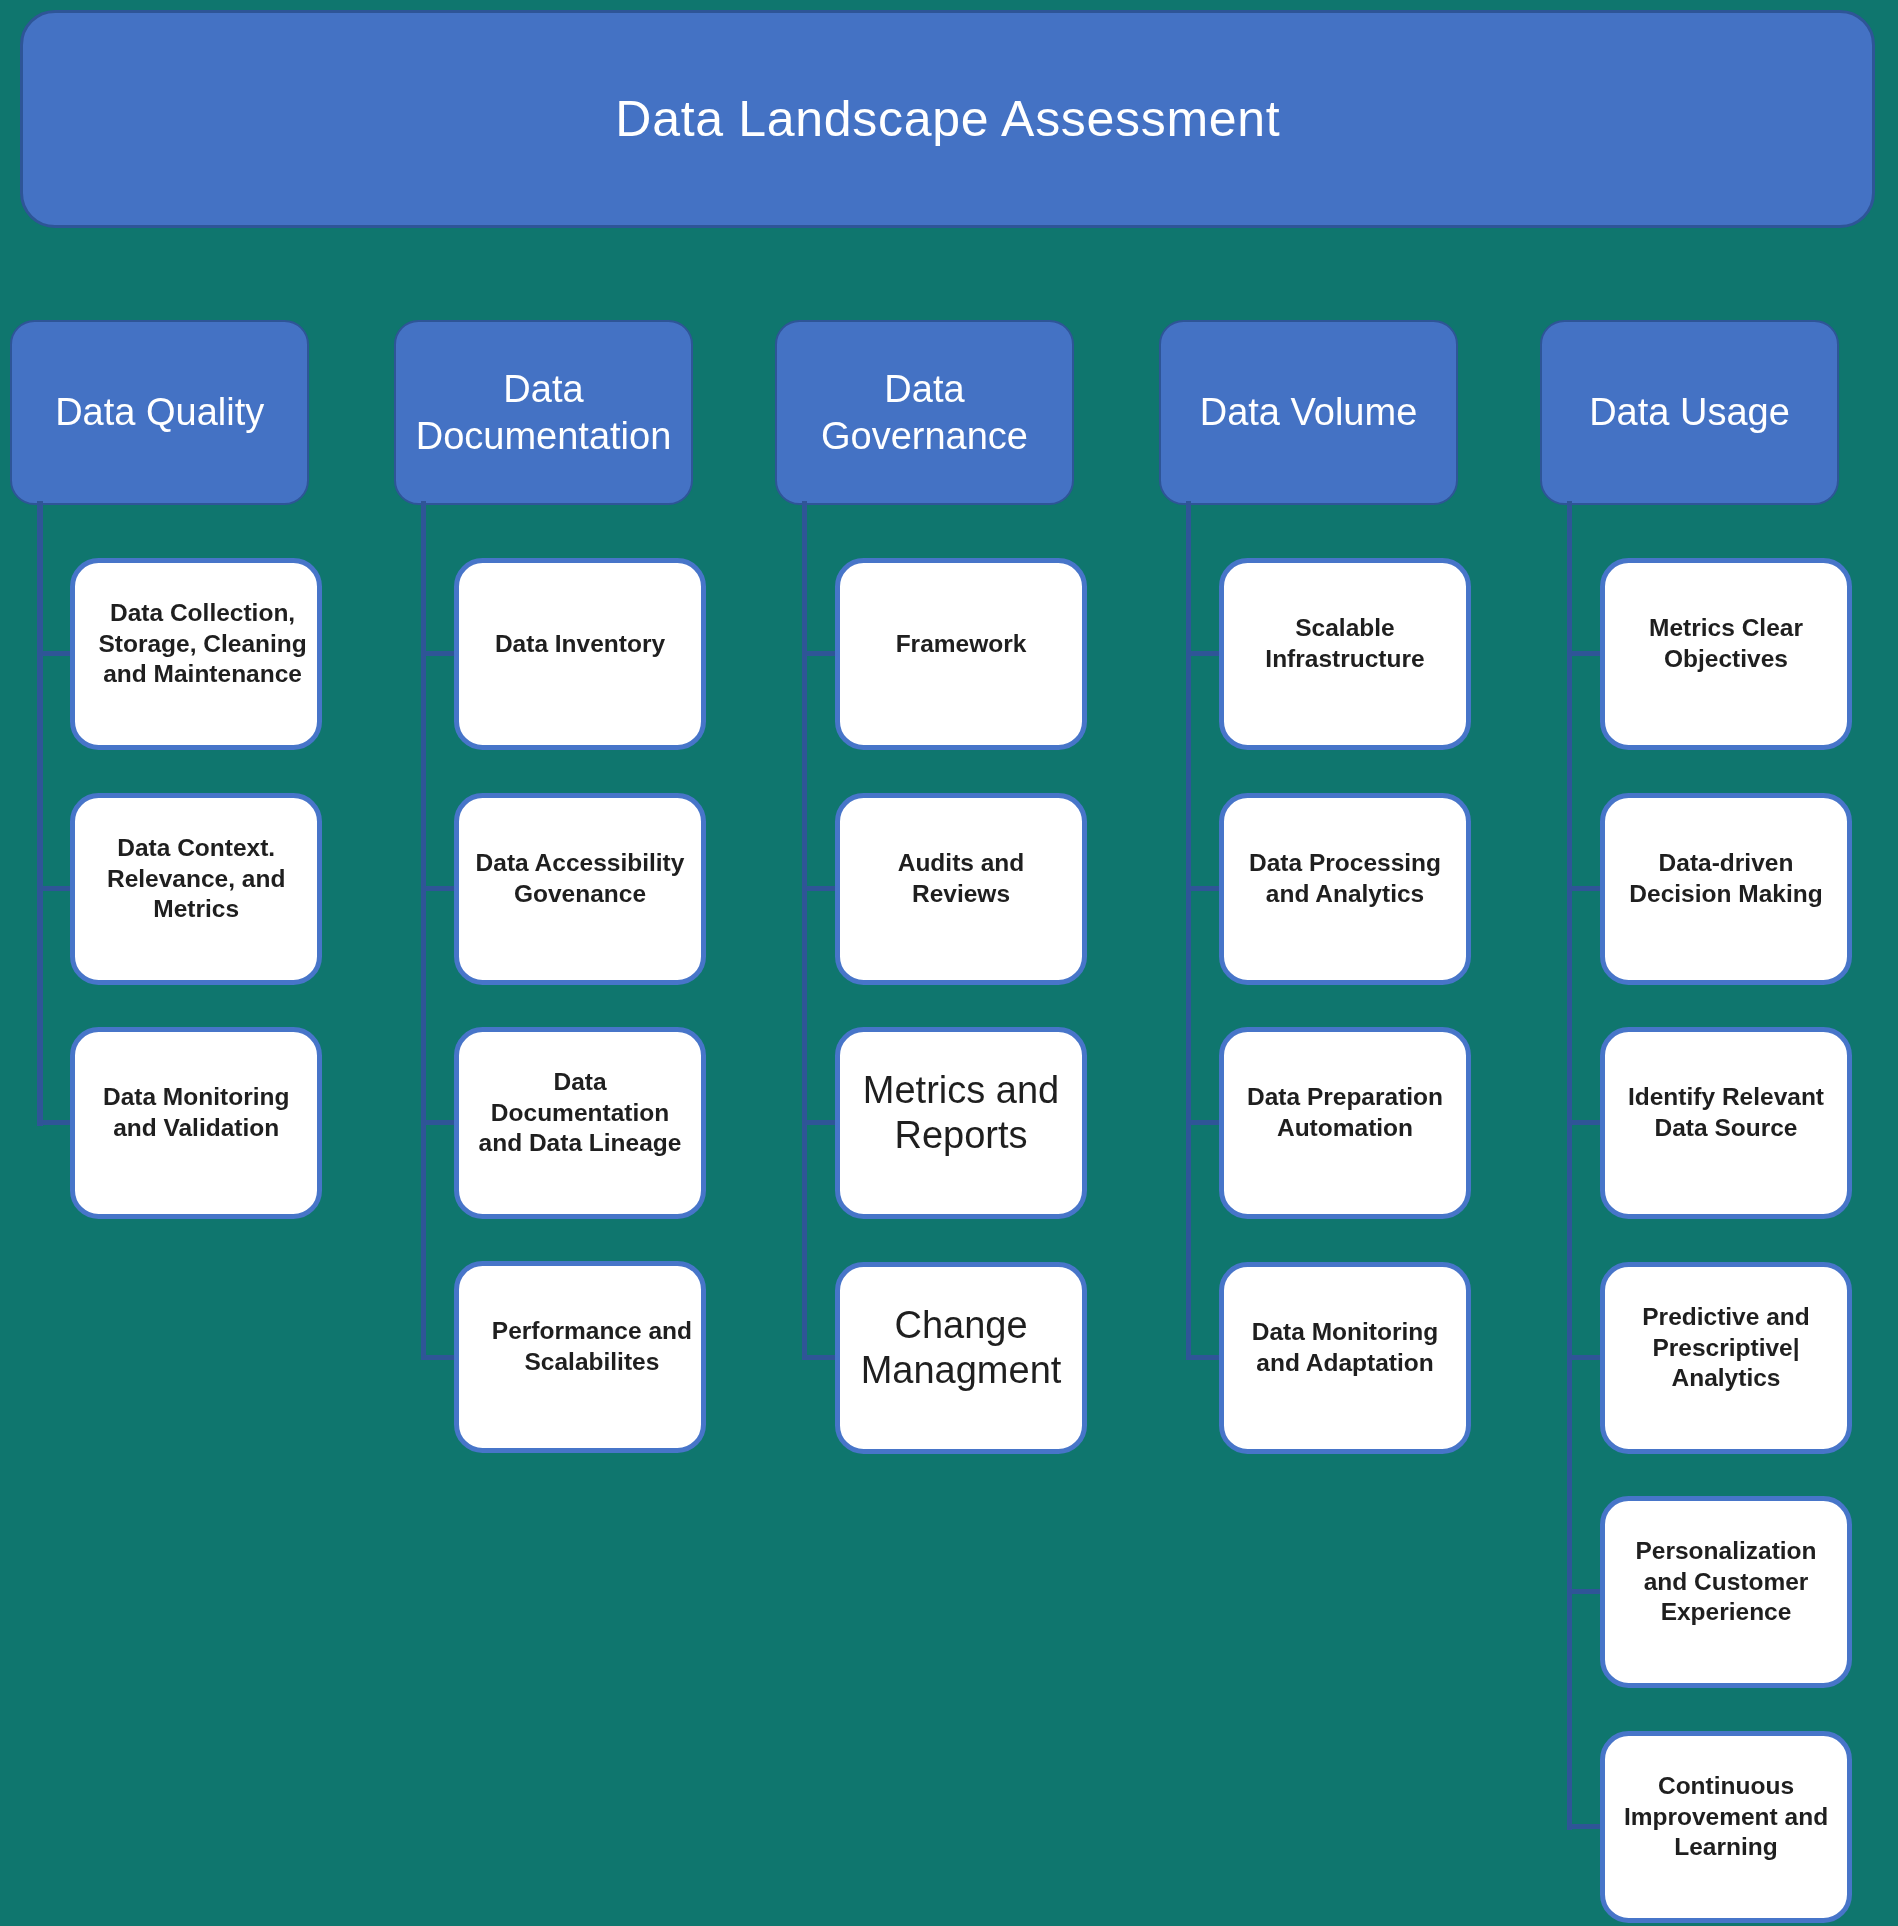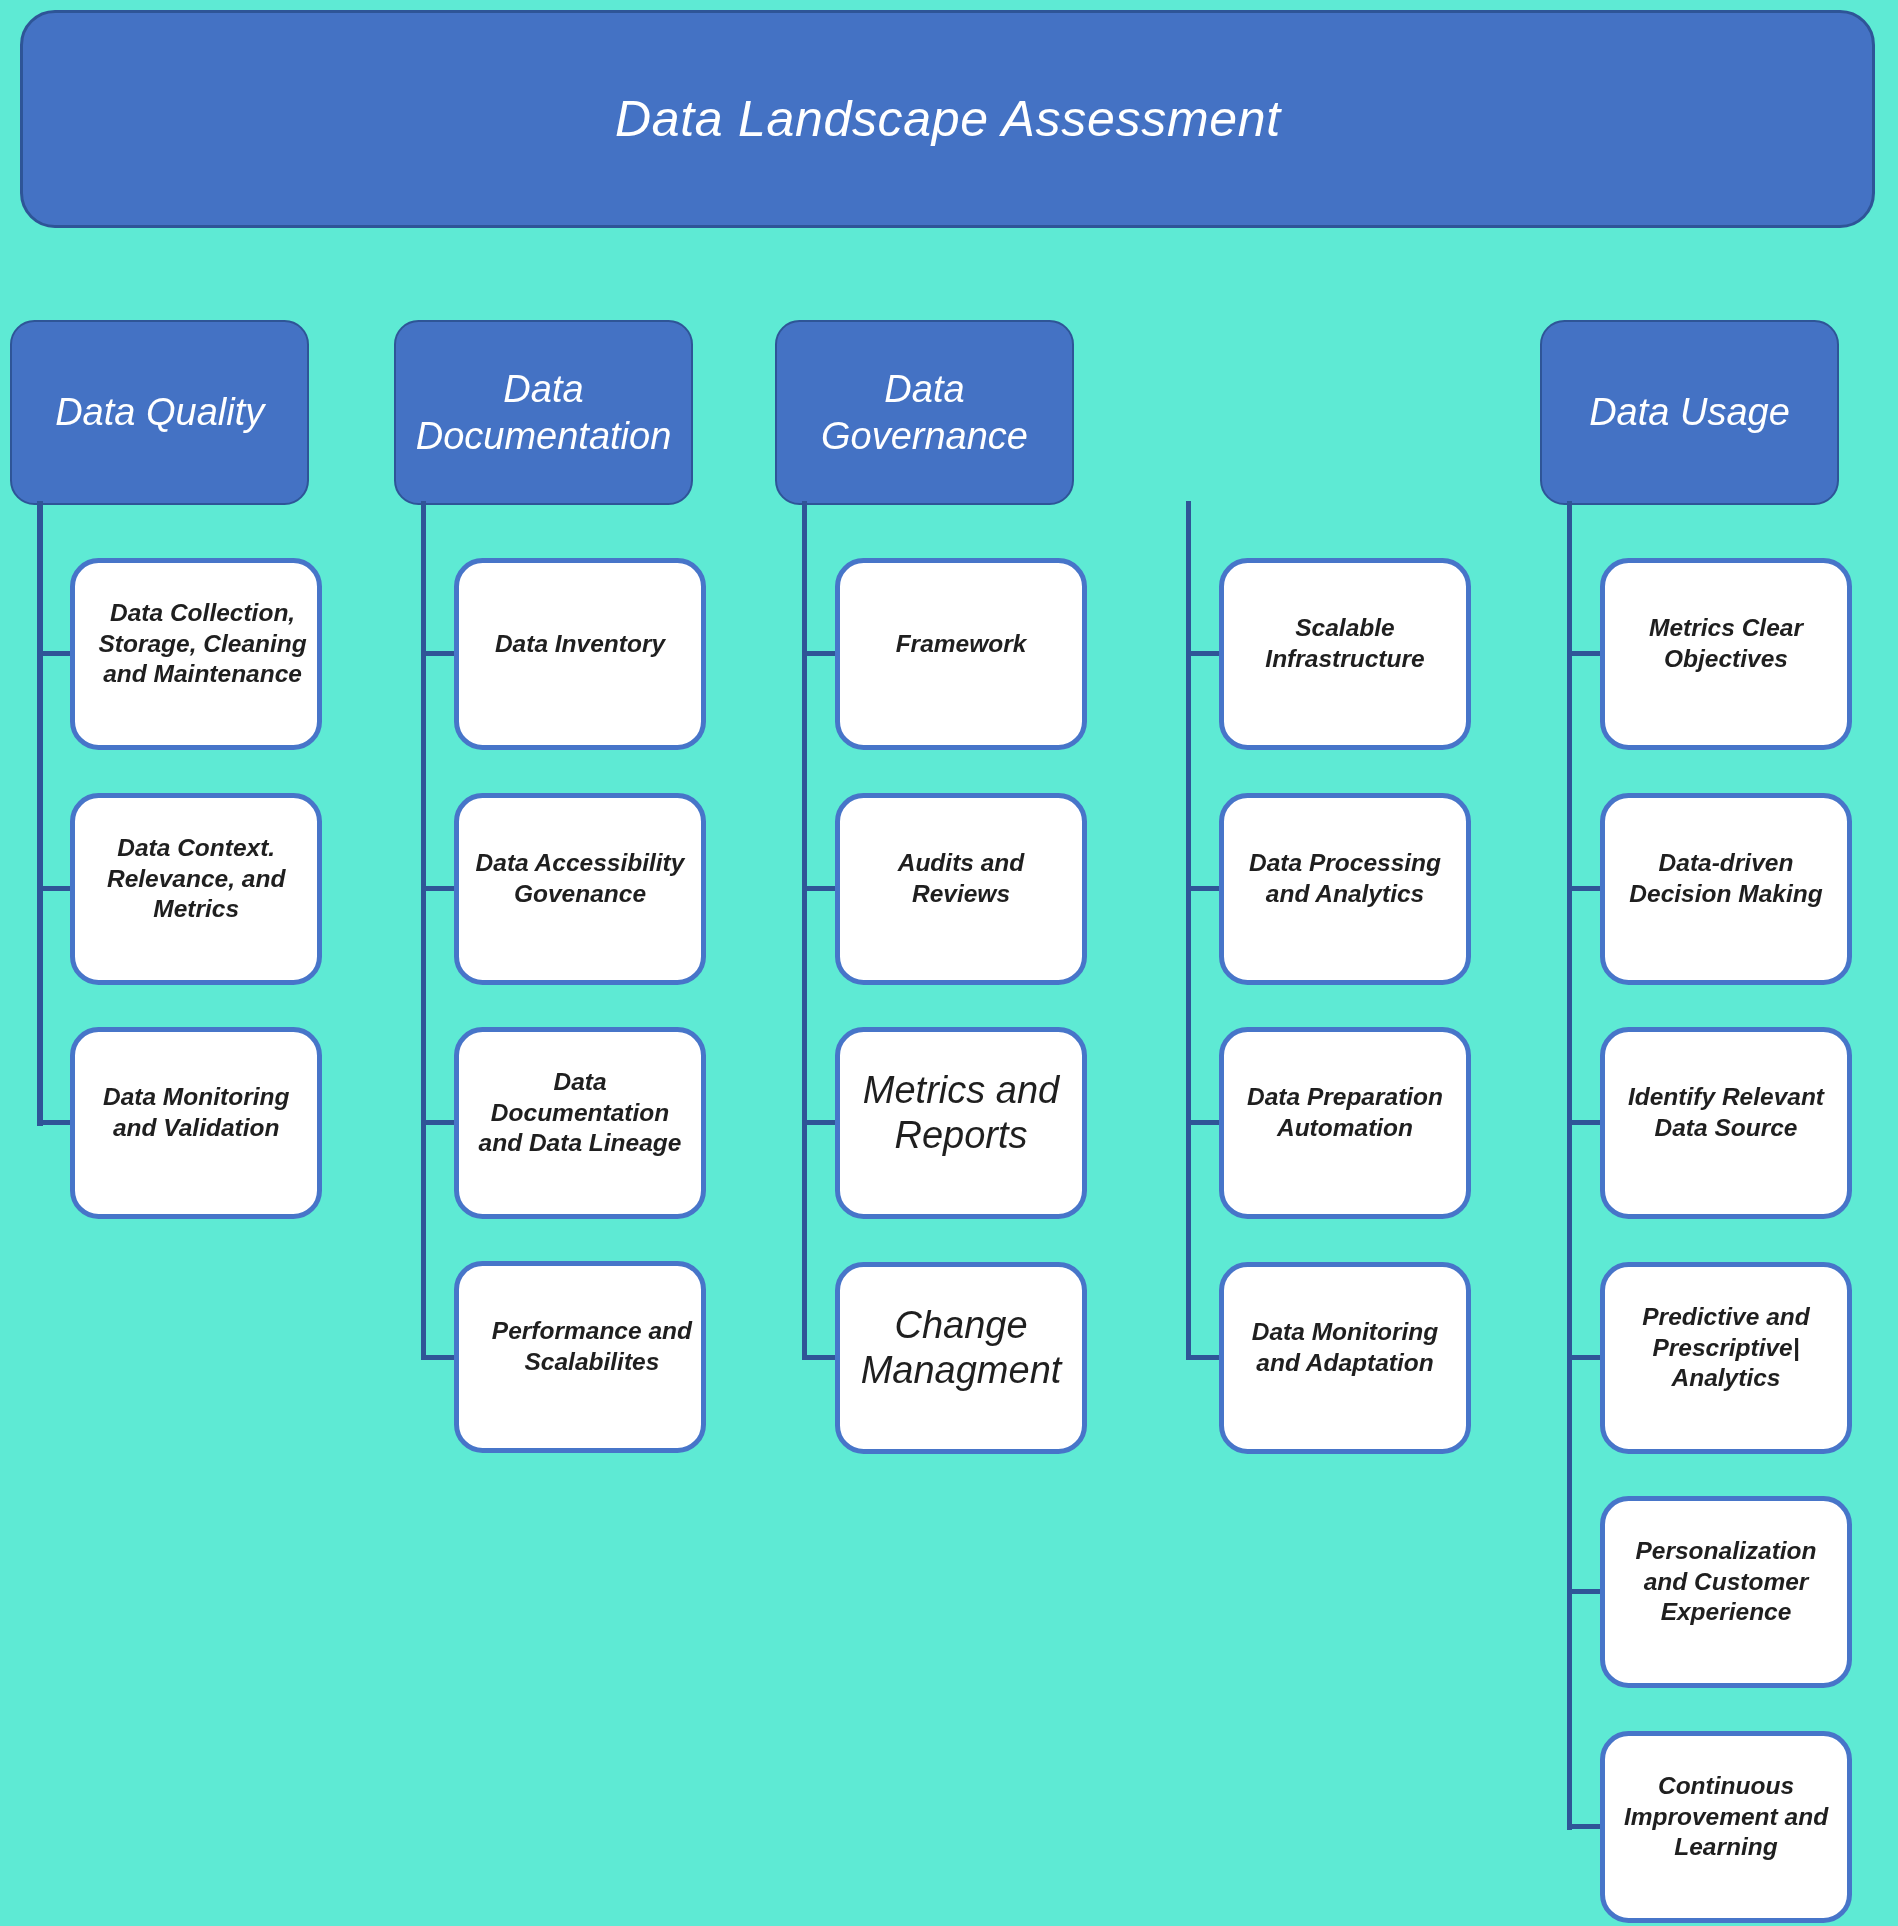--- a/index.html
+++ b/index.html
@@ -5,24 +5,23 @@
   :root{
     --blue:#4472C4;
     --navy:#2F5597;
     --border-blue:#4775C9;
     --ink:#1f1f1f;
   }
   html,body{margin:0;padding:0;background:#ffffff;}
   .canvas{
     position:relative;
     width:1898px;height:1926px;
-    background:#5eead4;
+    background:#0f766e;
     font-family:"Liberation Sans", sans-serif;
     overflow:hidden;
-    font-style:italic;
   }
   .title-box{
     position:absolute;left:20.4px;top:9.5px;
     width:1855px;height:218px;
     background:var(--blue);
     border:3.4px solid #2E5597;
     border-radius:35px;
     box-sizing:border-box;
     display:flex;align-items:center;justify-content:center;
   }
@@ -145,20 +144,23 @@
           <span>Metrics and Reports</span>
         </div>
         <div class="stub" style="top: 1035px;"></div>
         <div class="node emphasis" style="top: 942px;">
           <span>Change Managment</span>
         </div>
       </div>
   </div>
 
   <div class="column" style="left:1159px">
+    <div class="col-header">
+      <span>Data Volume</span>
+    </div>
     <div class="vline" style="height: 859px;"></div>
     <div class="col-children">
         <div class="stub" style="top: 331px;"></div>
         <div class="node" style="top: 238px;">
           <span>Scalable Infrastructure</span>
         </div>
         <div class="stub" style="top: 566px;"></div>
         <div class="node" style="top: 473px;">
           <span>Data Processing and Analytics</span>
         </div>

